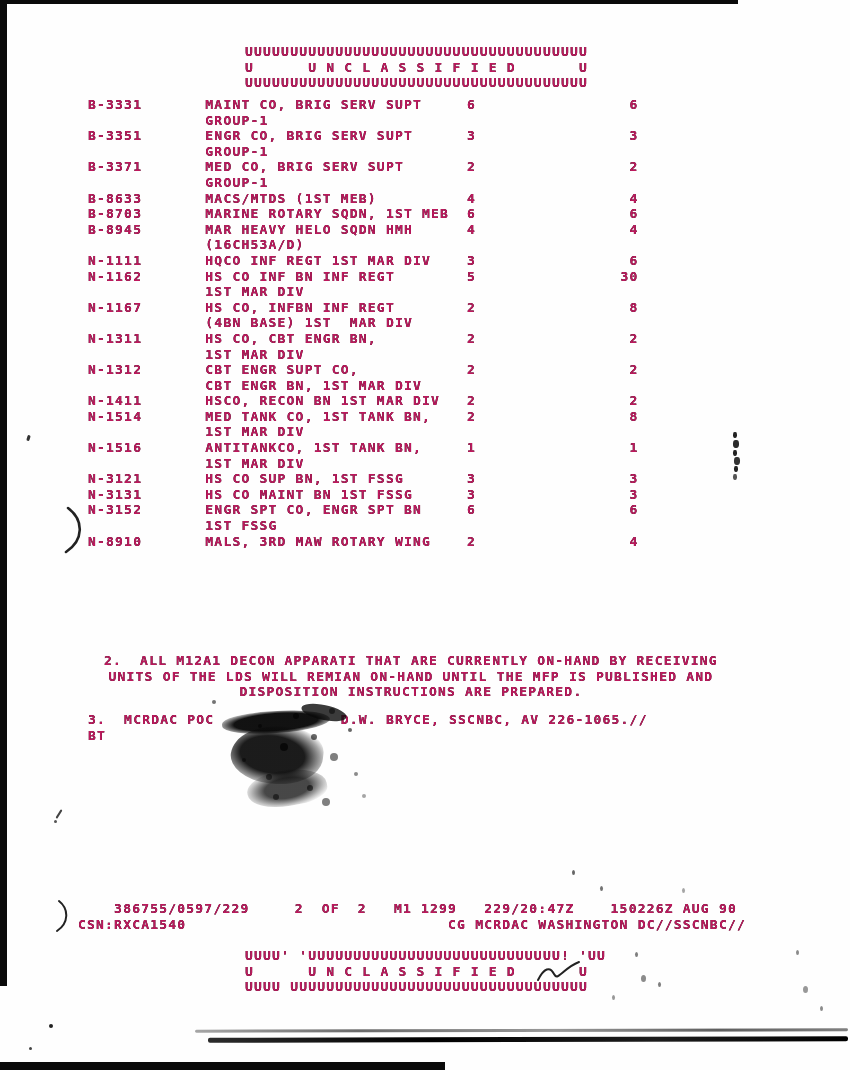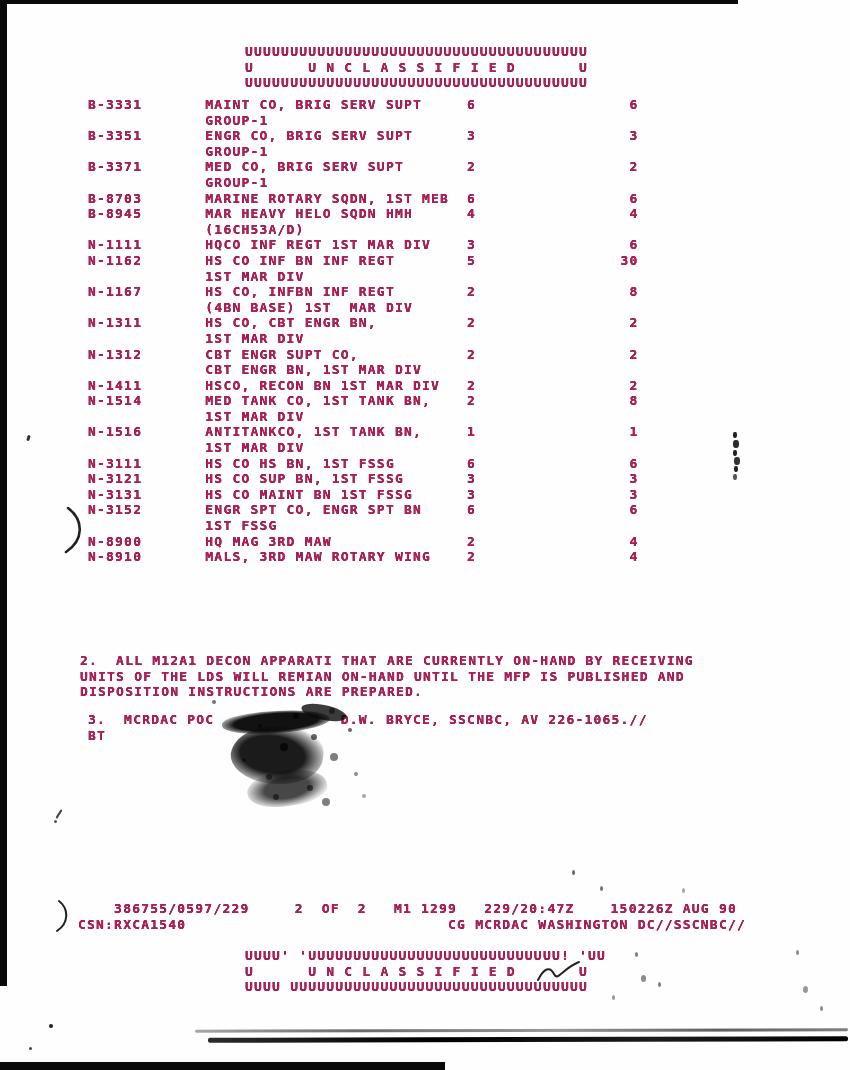--- a/index.html
+++ b/index.html
@@ -9,21 +9,21 @@
     font-weight:700;color:#be185d;padding-left:32px;
   }
   .txt{
     position:absolute;margin:0;white-space:pre;
     font-size:13px;line-height:15.6px;letter-spacing:1.2px;
     text-shadow:0 0 .5px #000;
   }
   .table div{white-space:pre;}
   .banner-top{left:245px;top:44px;}
   .table{left:88px;top:97px;}
-  .para2{left:80px;top:653px;}
+  .para2{left:104px;top:653px;text-align:center;}
   .para3{left:88px;top:712px;}
   .footer{left:78px;top:901px;}
   .banner-bottom{left:245px;top:948px;}
   
   .strip{position:absolute;background:#0a0a0a;}
   .strip-top{left:0;top:0;width:738px;height:4px;}
   .strip-left{left:0;top:0;width:7px;height:986px;}
   .strip-bottom{left:0;top:1062px;width:445px;height:8px;}
   
   .rule{position:absolute;border-radius:2px;}
@@ -81,29 +81,29 @@
   <div class="strip strip-left"></div>
   <div class="strip strip-bottom"></div>
 
   <pre class="txt banner-top">UUUUUUUUUUUUUUUUUUUUUUUUUUUUUUUUUUUUUU
 U      U N C L A S S I F I E D       U
 UUUUUUUUUUUUUUUUUUUUUUUUUUUUUUUUUUUUUU</pre>
 
   <div class="txt table"><div>B-3331       MAINT CO, BRIG SERV SUPT     6                 6
              GROUP-1</div><div>B-3351       ENGR CO, BRIG SERV SUPT      3                 3
              GROUP-1</div><div>B-3371       MED CO, BRIG SERV SUPT       2                 2
-             GROUP-1</div><div>B-8703       MARINE ROTARY SQDN, 1ST MEB  6                 6</div><div>B-8945       MAR HEAVY HELO SQDN HMH      4                 4
+             GROUP-1</div><div>B-8633       MACS/MTDS (1ST MEB)          4                 4</div><div>B-8703       MARINE ROTARY SQDN, 1ST MEB  6                 6</div><div>B-8945       MAR HEAVY HELO SQDN HMH      4                 4
              (16CH53A/D)</div><div>N-1111       HQCO INF REGT 1ST MAR DIV    3                 6</div><div>N-1162       HS CO INF BN INF REGT        5                30
              1ST MAR DIV</div><div>N-1167       HS CO, INFBN INF REGT        2                 8
              (4BN BASE) 1ST  MAR DIV</div><div>N-1311       HS CO, CBT ENGR BN,          2                 2
              1ST MAR DIV</div><div>N-1312       CBT ENGR SUPT CO,            2                 2
              CBT ENGR BN, 1ST MAR DIV</div><div>N-1411       HSCO, RECON BN 1ST MAR DIV   2                 2</div><div>N-1514       MED TANK CO, 1ST TANK BN,    2                 8
              1ST MAR DIV</div><div>N-1516       ANTITANKCO, 1ST TANK BN,     1                 1
-             1ST MAR DIV</div><div>N-3111       HS CO HS BN, 1ST FSSG        6                 6</div><div>N-3121       HS CO SUP BN, 1ST FSSG       3                 3</div><div>N-3131       HS CO MAINT BN 1ST FSSG      3                 3</div><div>N-3152       ENGR SPT CO, ENGR SPT BN     6                 6
-             1ST FSSG</div><div>N-8900       HQ MAG 3RD MAW               2                 4</div><div>N-8910       MALS, 3RD MAW ROTARY WING    2                 4</div></div>
+             1ST MAR DIV</div><div>N-3121       HS CO SUP BN, 1ST FSSG       3                 3</div><div>N-3131       HS CO MAINT BN 1ST FSSG      3                 3</div><div>N-3152       ENGR SPT CO, ENGR SPT BN     6                 6
+             1ST FSSG</div><div>N-8910       MALS, 3RD MAW ROTARY WING    2                 4</div></div>
 
   <pre class="txt para2">2.  ALL M12A1 DECON APPARATI THAT ARE CURRENTLY ON-HAND BY RECEIVING
 UNITS OF THE LDS WILL REMIAN ON-HAND UNTIL THE MFP IS PUBLISHED AND
 DISPOSITION INSTRUCTIONS ARE PREPARED.</pre>
 
   <pre class="txt para3">3.  MCRDAC POC              D.W. BRYCE, SSCNBC, AV 226-1065.//
 BT</pre>
 
   <div class="blot blot-a"></div>
   <div class="blot blot-b"></div>

